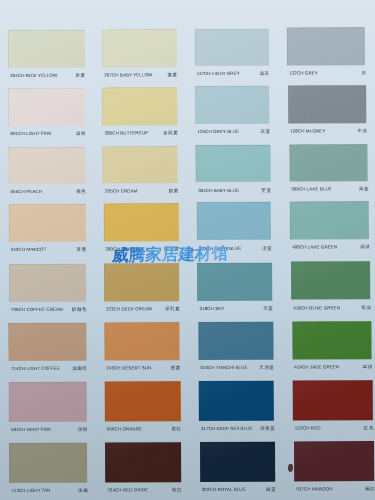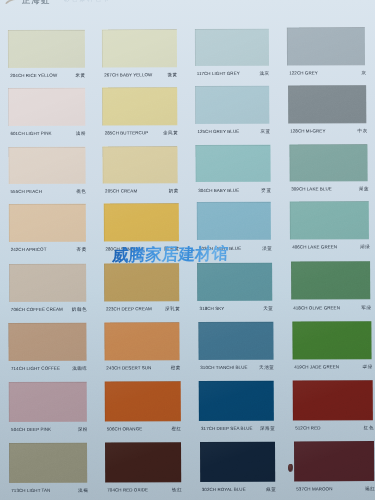--- a/index.html
+++ b/index.html
@@ -31,28 +31,20 @@
   .wm{position:absolute;left:111.5px;top:247px;width:124px;height:17px;font-size:16.6px;line-height:16px;font-weight:700;letter-spacing:0px;font-family:"DejaVu Serif",serif;white-space:nowrap;opacity:.95;
   background:linear-gradient(100deg,#1258ad 0%,#2b7fd6 22%,#53a3e6 46%,#2f86d8 62%,#66aee8 80%,#3a8fdc 100%);
   -webkit-background-clip:text;background-clip:text;color:transparent;
   transform:skewX(-4deg) rotate(-1.1deg);transform-origin:left center;}
 </style>
 </head>
 <body>
 
 <div id="card">
   <div class="bg"></div>
-  <div class="header">
-    <svg class="hdr-swoosh" viewBox="0 0 40 20" width="11" height="5.5">
-      <path d="M1 16 C8 4 24 0 38 2 C26 5 14 10 6 18 Z" fill="#8d7b63" opacity=".45"></path>
-      <path d="M3 17 C12 9 26 5 37 3" stroke="#b8a98f" stroke-width="1.4" fill="none" opacity=".4"></path>
-    </svg>
-    <div class="hdr-title">正海虹</div>
-    <div class="hdr-sub">彩色涂料色卡</div>
-  </div>
   <div id="gridwrap">
       <div id="grid">
         <div class="swatch" style="left: 8.20176px; top: 28.4267px; width: 76.3526px; height: 37.5px; background: rgb(213, 217, 198);"></div>
         <div class="label" style="left: 10.1595px; top: 71.1267px;">204CH RICE YELLOW</div>
         <div class="cn" style="right: 288.846px; top: 71.1267px;">米黄</div>
         <div class="swatch" style="left: 102.174px; top: 28.0792px; width: 74.3948px; height: 37.5px; background: rgb(217, 220, 195);"></div>
         <div class="label" style="left: 104.132px; top: 70.7792px;">267CH BABY YELLOW</div>
         <div class="cn" style="right: 196.831px; top: 70.7792px;">微黄</div>
         <div class="swatch" style="left: 194.678px; top: 27.7344px; width: 73.9054px; height: 37.5px; background: rgb(182, 205, 211);"></div>
         <div class="label" style="left: 196.636px; top: 70.4344px;">117CH LIGHT GREY</div>

